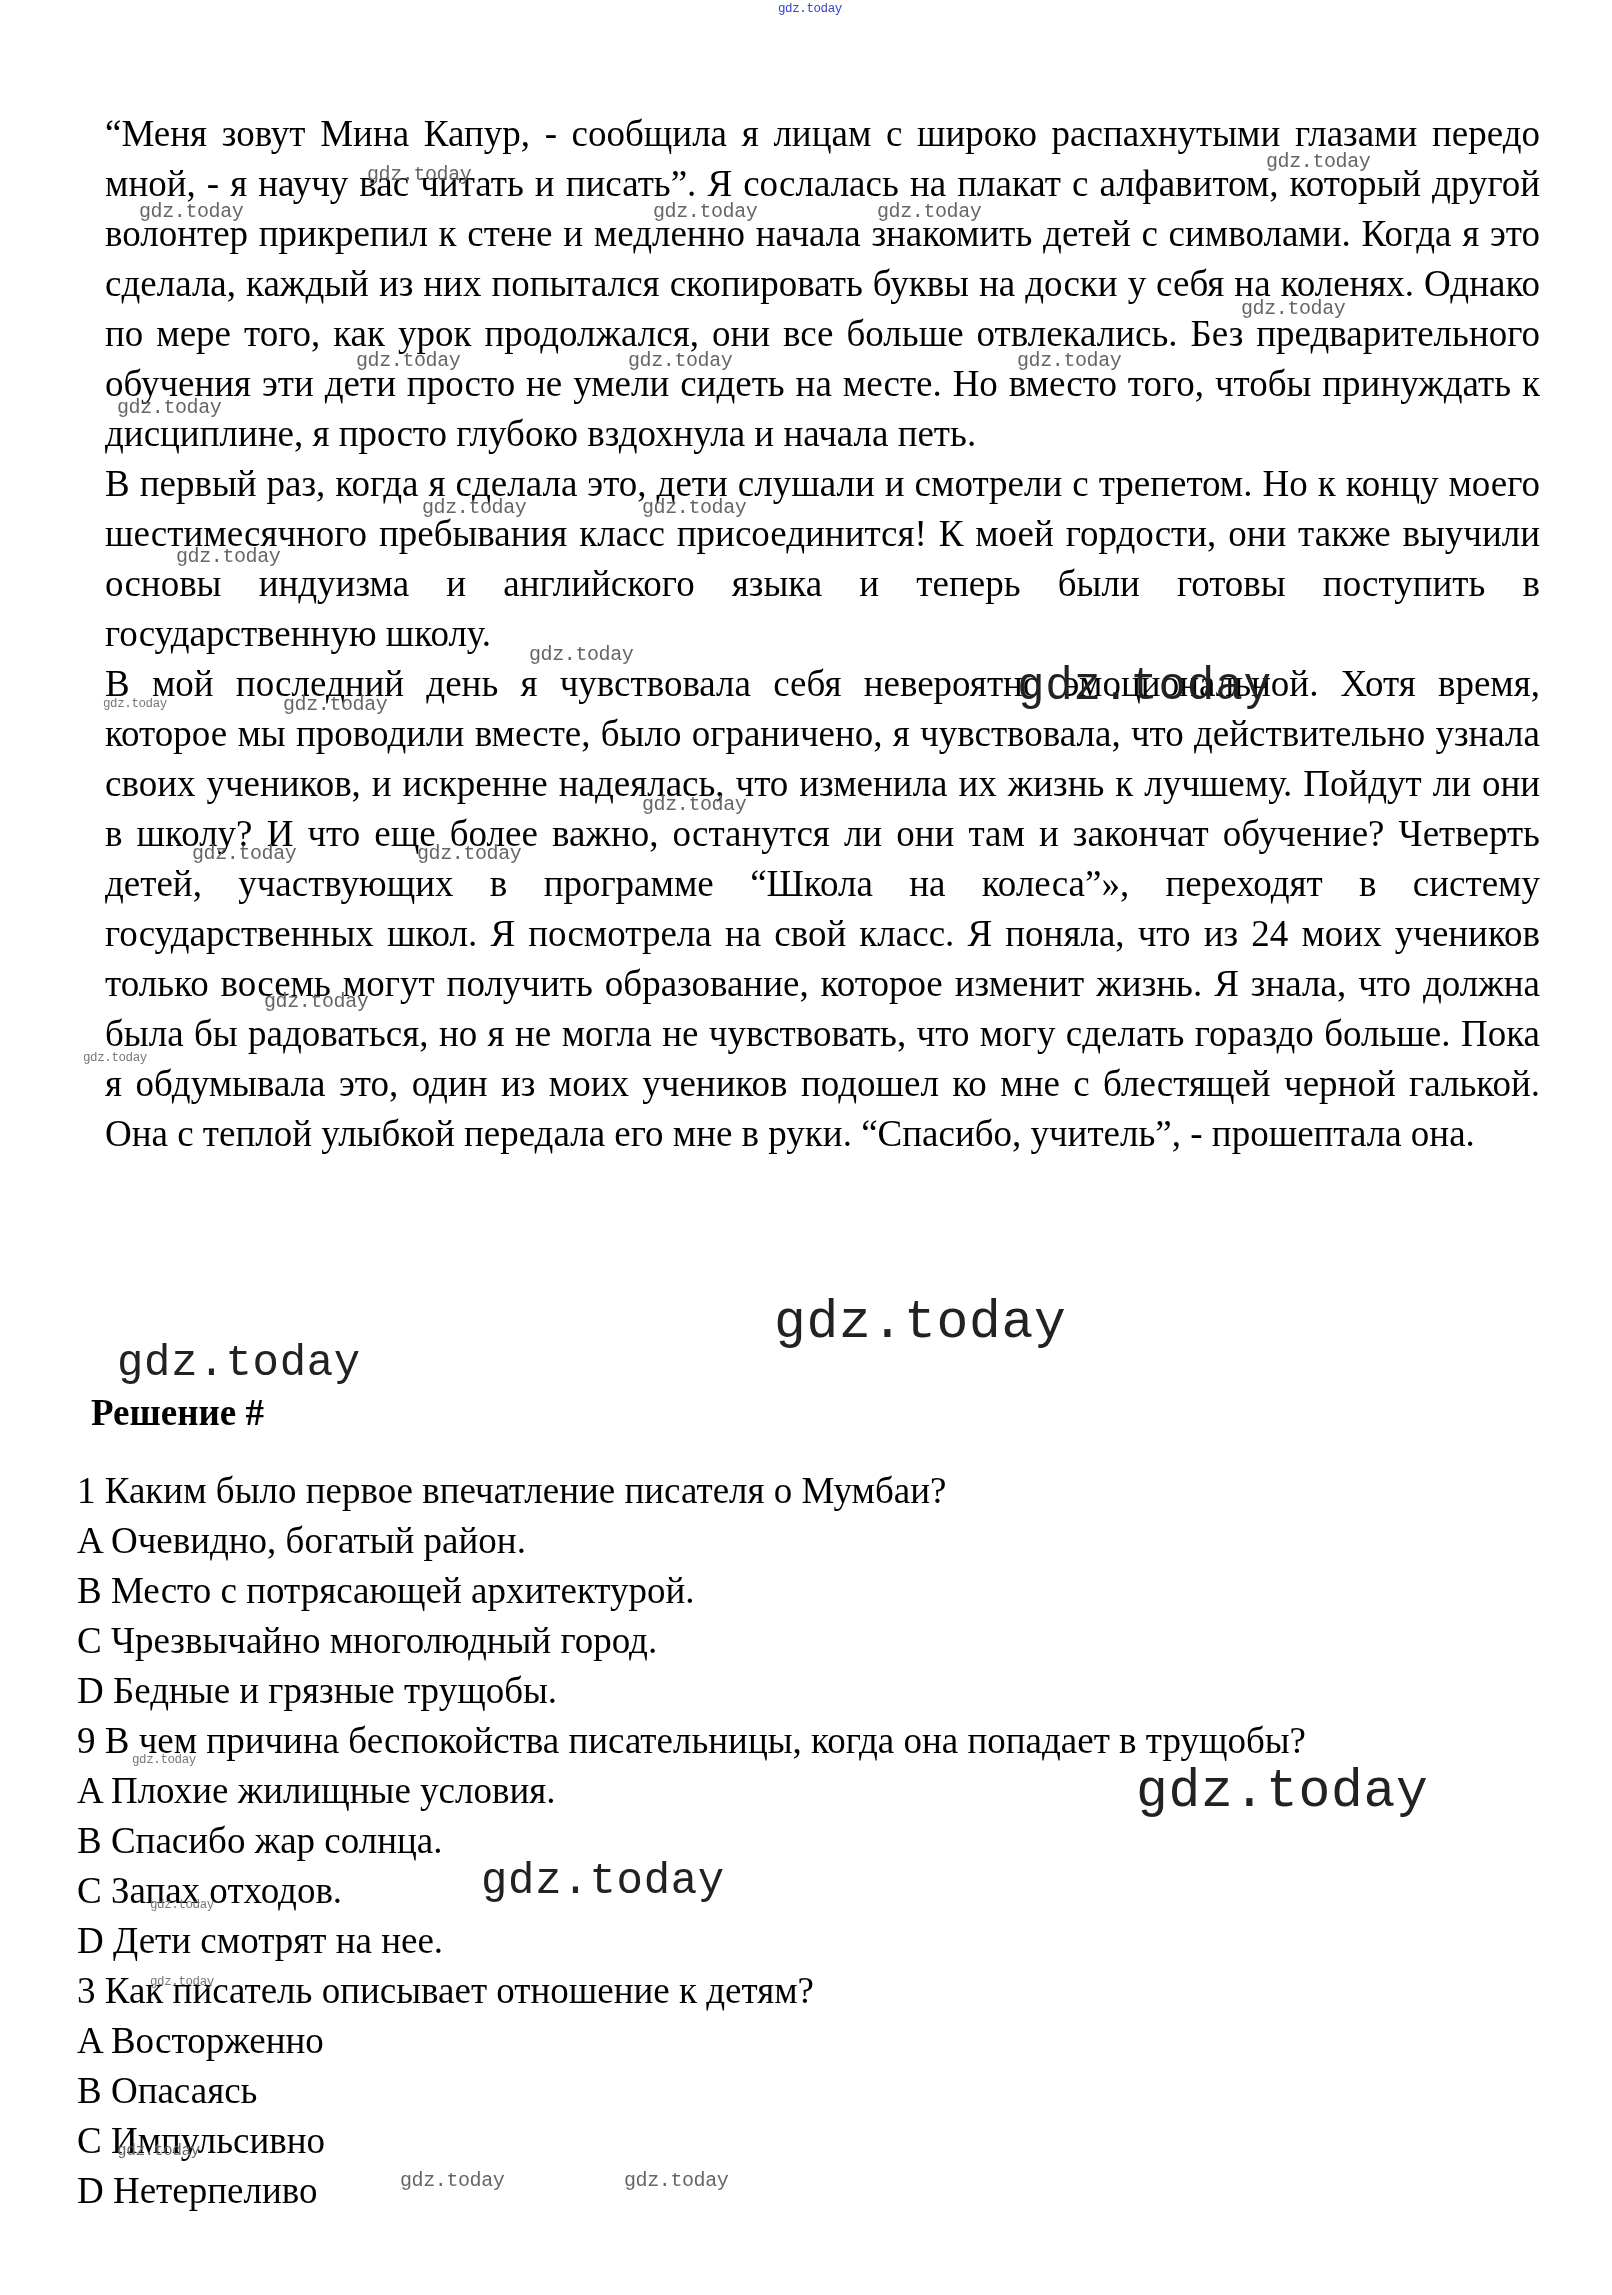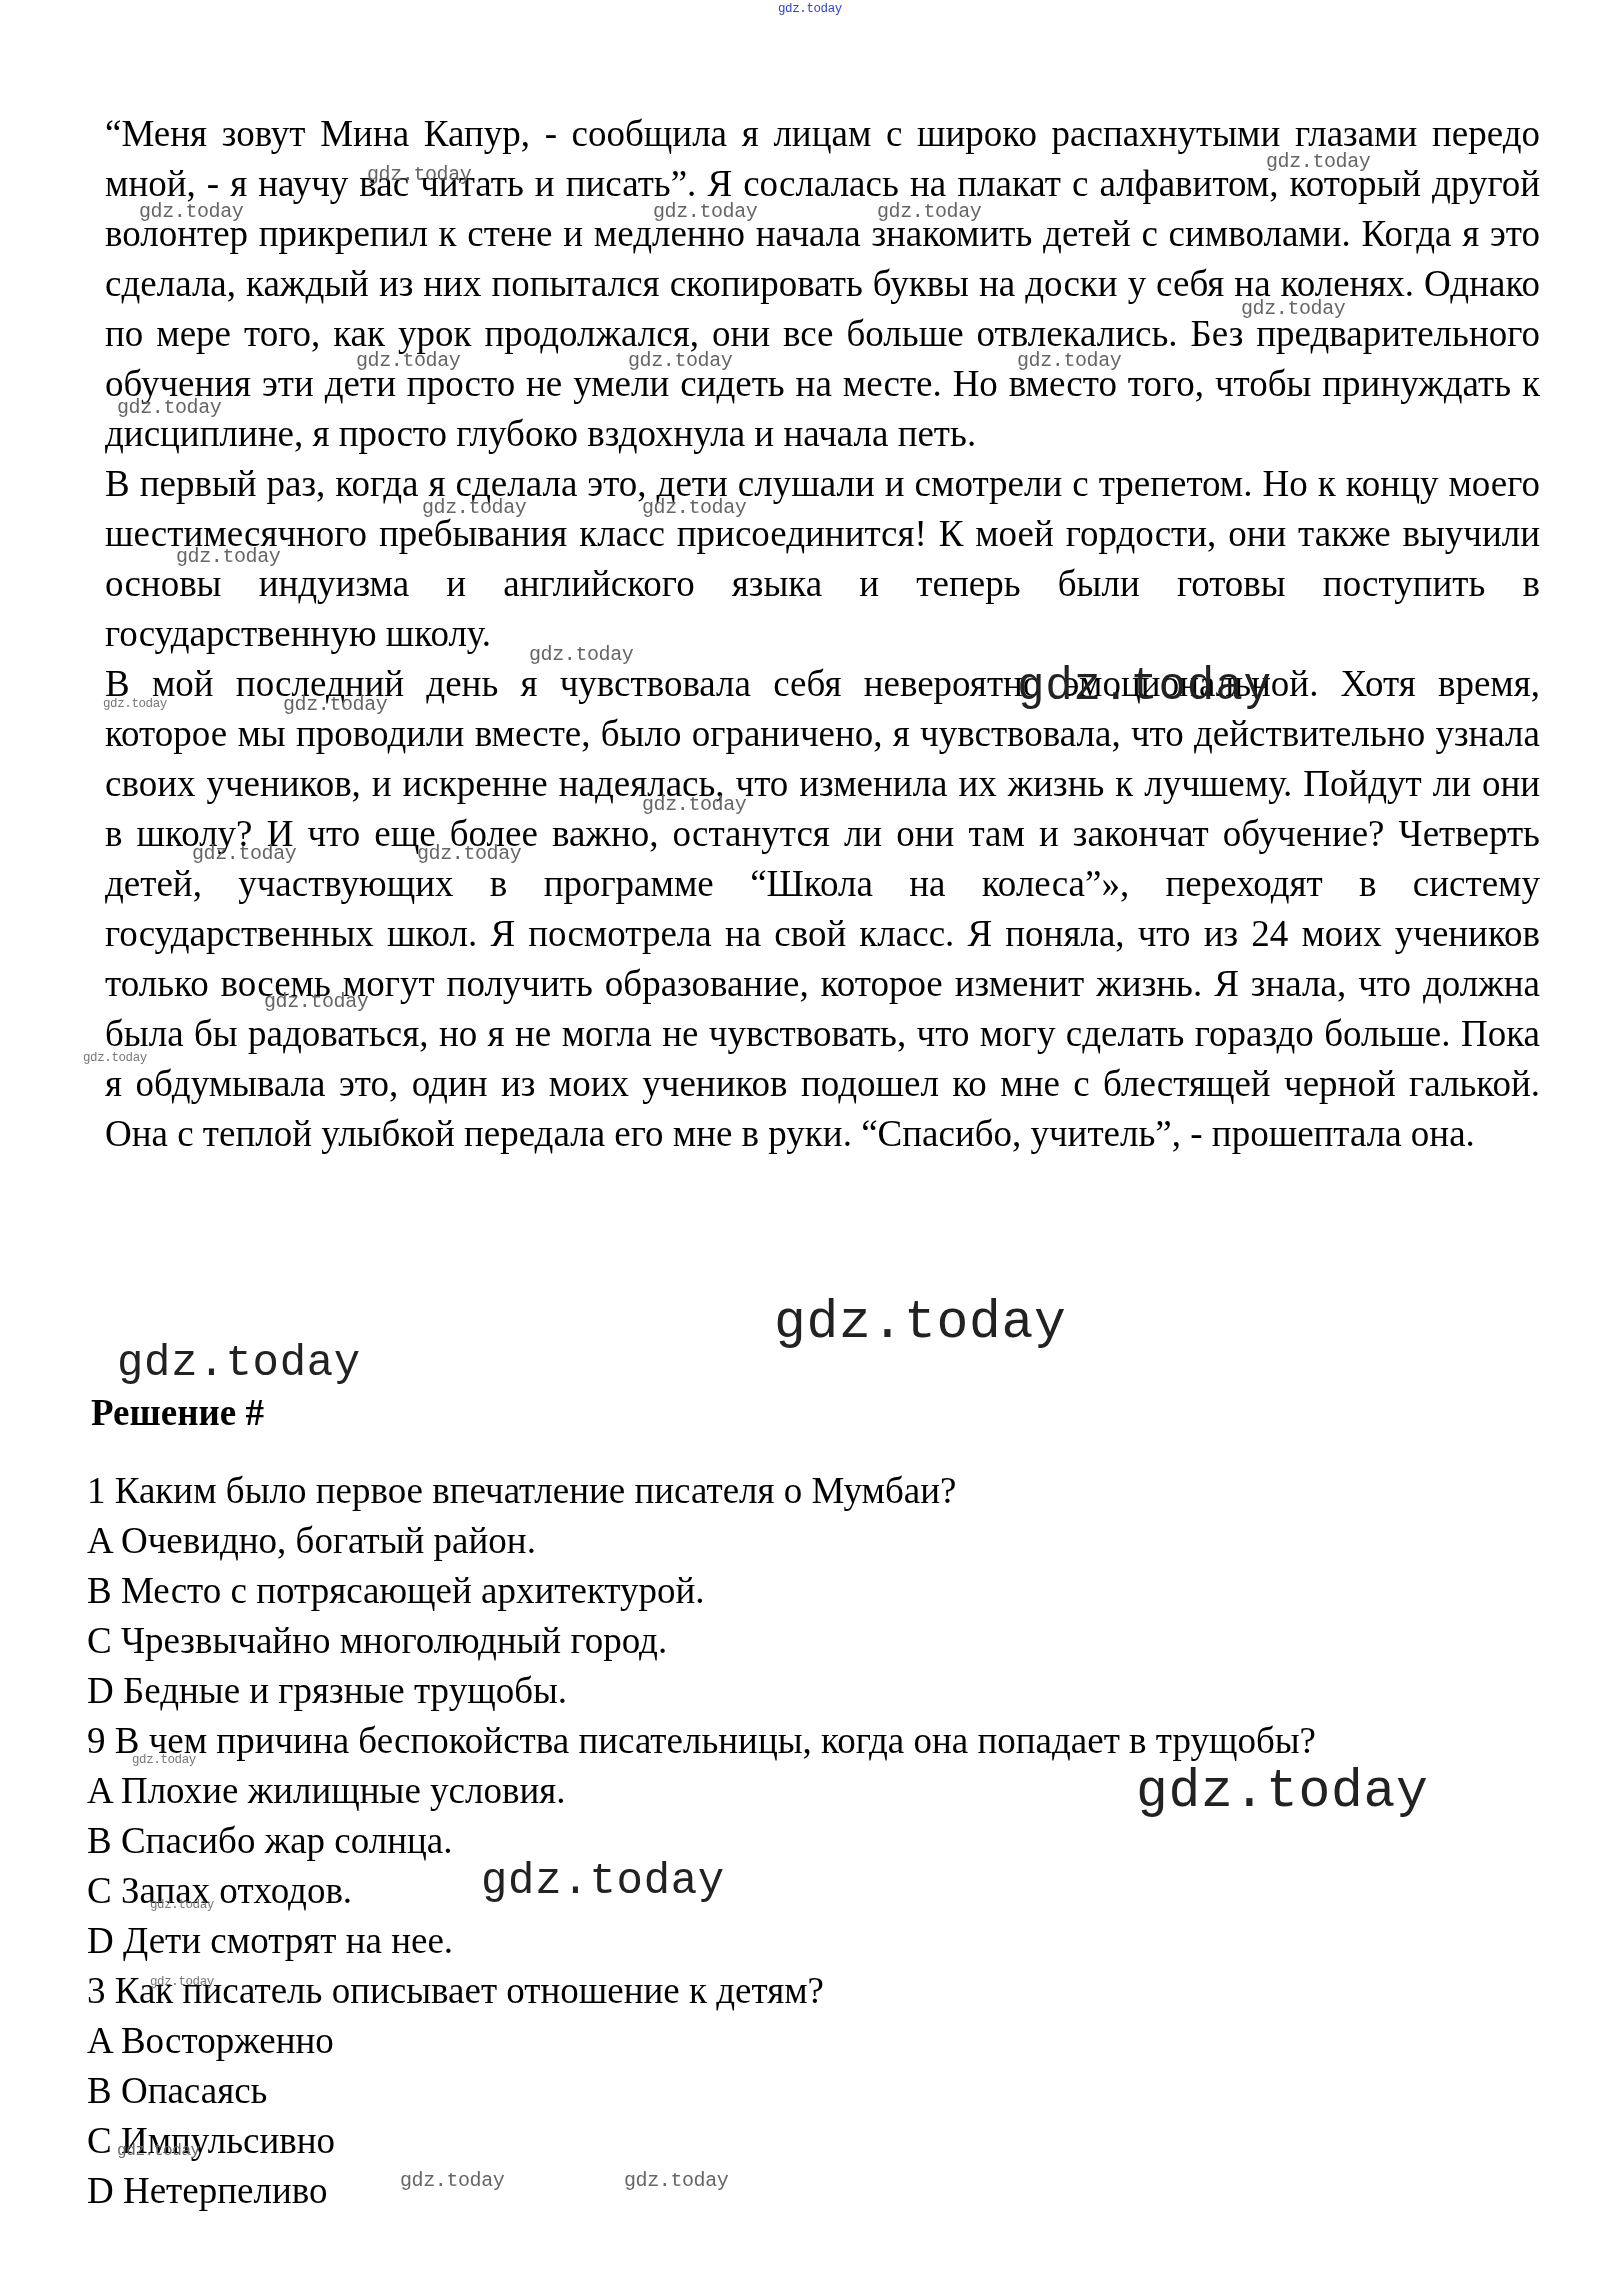--- a/index.html
+++ b/index.html
@@ -1,20 +1,20 @@
 <!DOCTYPE html>
 <html style="font-size:11.7px"><head>
 <meta charset="utf-8">
 <style>
   html, body { margin:0; padding:0; background:#ffffff; }
   body { width:1613px; height:2295px; position:relative; overflow:hidden; font-family:"Liberation Serif", serif; color:#000; }
   .page { position:absolute; left:105px; top:109px; width:1435px; }
   .para { font-size:37px; line-height:50px; text-align:justify; text-align-last:left; margin:0; }
   .heading { font-size:37px; font-weight:bold; margin:4px; position:absolute; left:87px; top:1384px; line-height:49px; }
-  .qa { position:absolute; left:87px; top:1466px; font-size:37px; line-height:50px; }
+  .qa { position:absolute; left:77px; top:1466px; font-size:37px; line-height:50px; }
   .qa div { white-space:nowrap; }
   .wm { position:absolute; font-family:Liberation Mono, monospace; color:#555; white-space:nowrap; font-weight:200; letter-spacing:-0.4px; }
   .wm.s { font-size:20px; color:#666; }
   .wm.xs { font-size:12.5px; color:#777; }
   .wm.l { font-size:53px; color:#222; font-weight:normal; letter-spacing:0.7px; }
   .wm.blue { color:#3344cc; font-size:12.5px; }
 </style>
 </head>
 <body>
 

